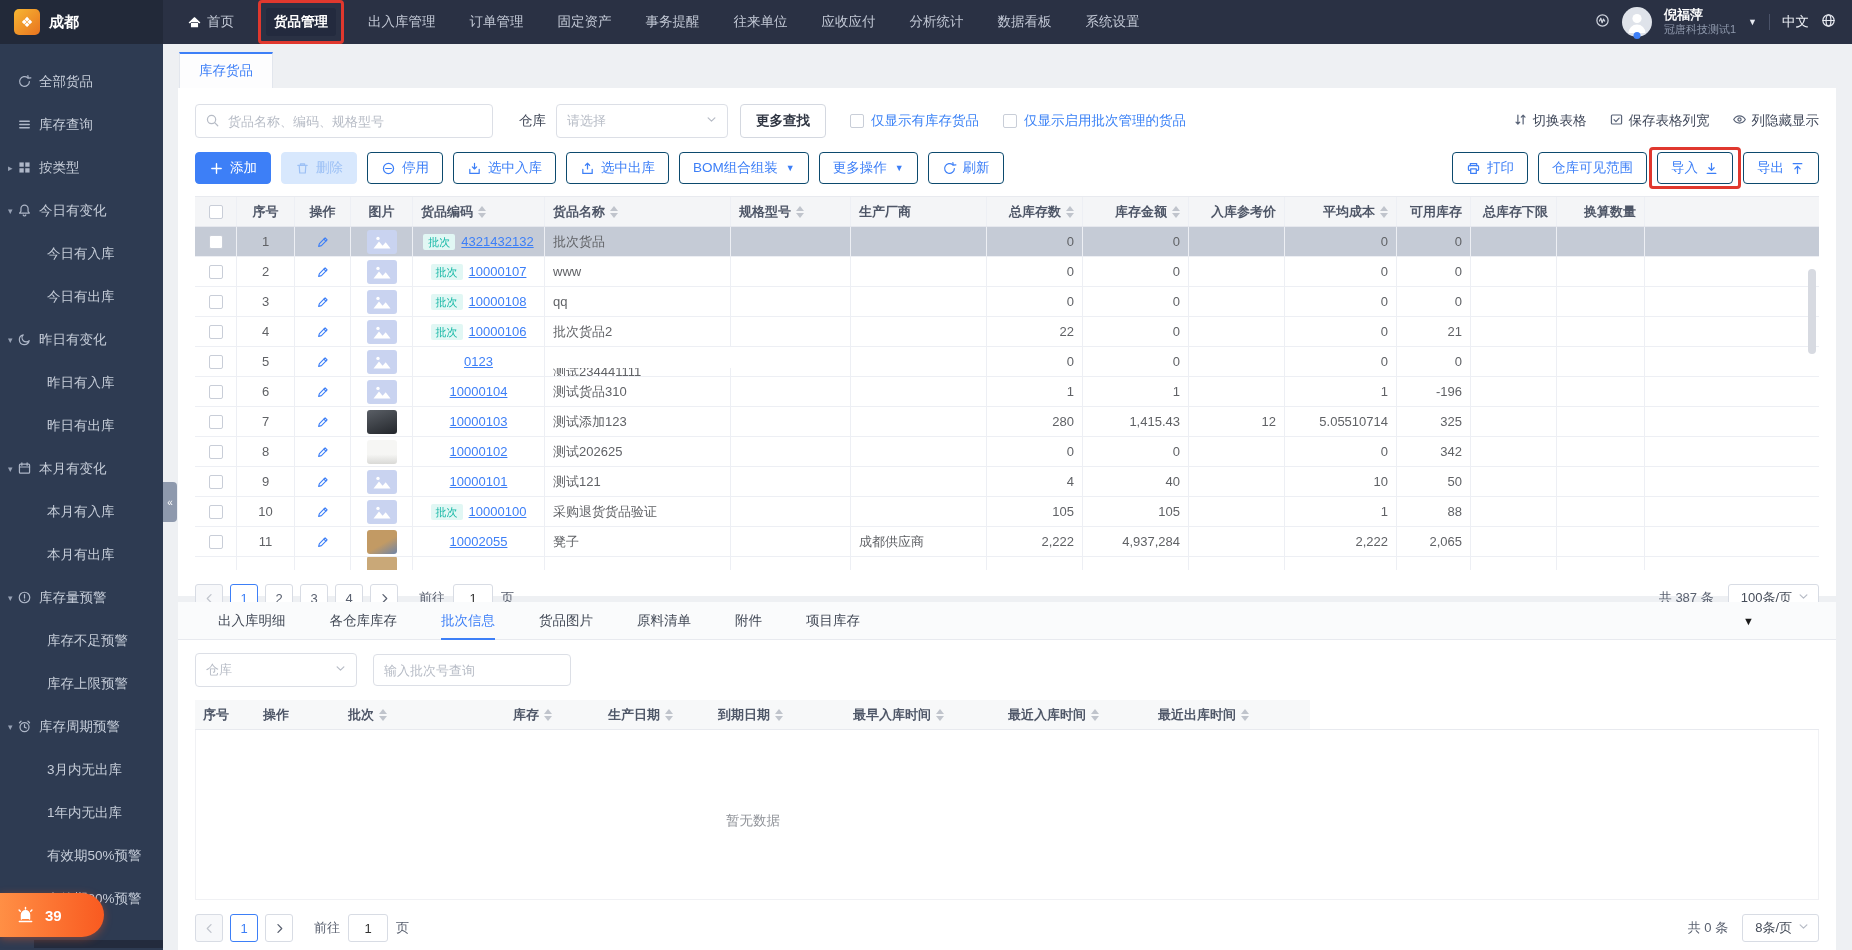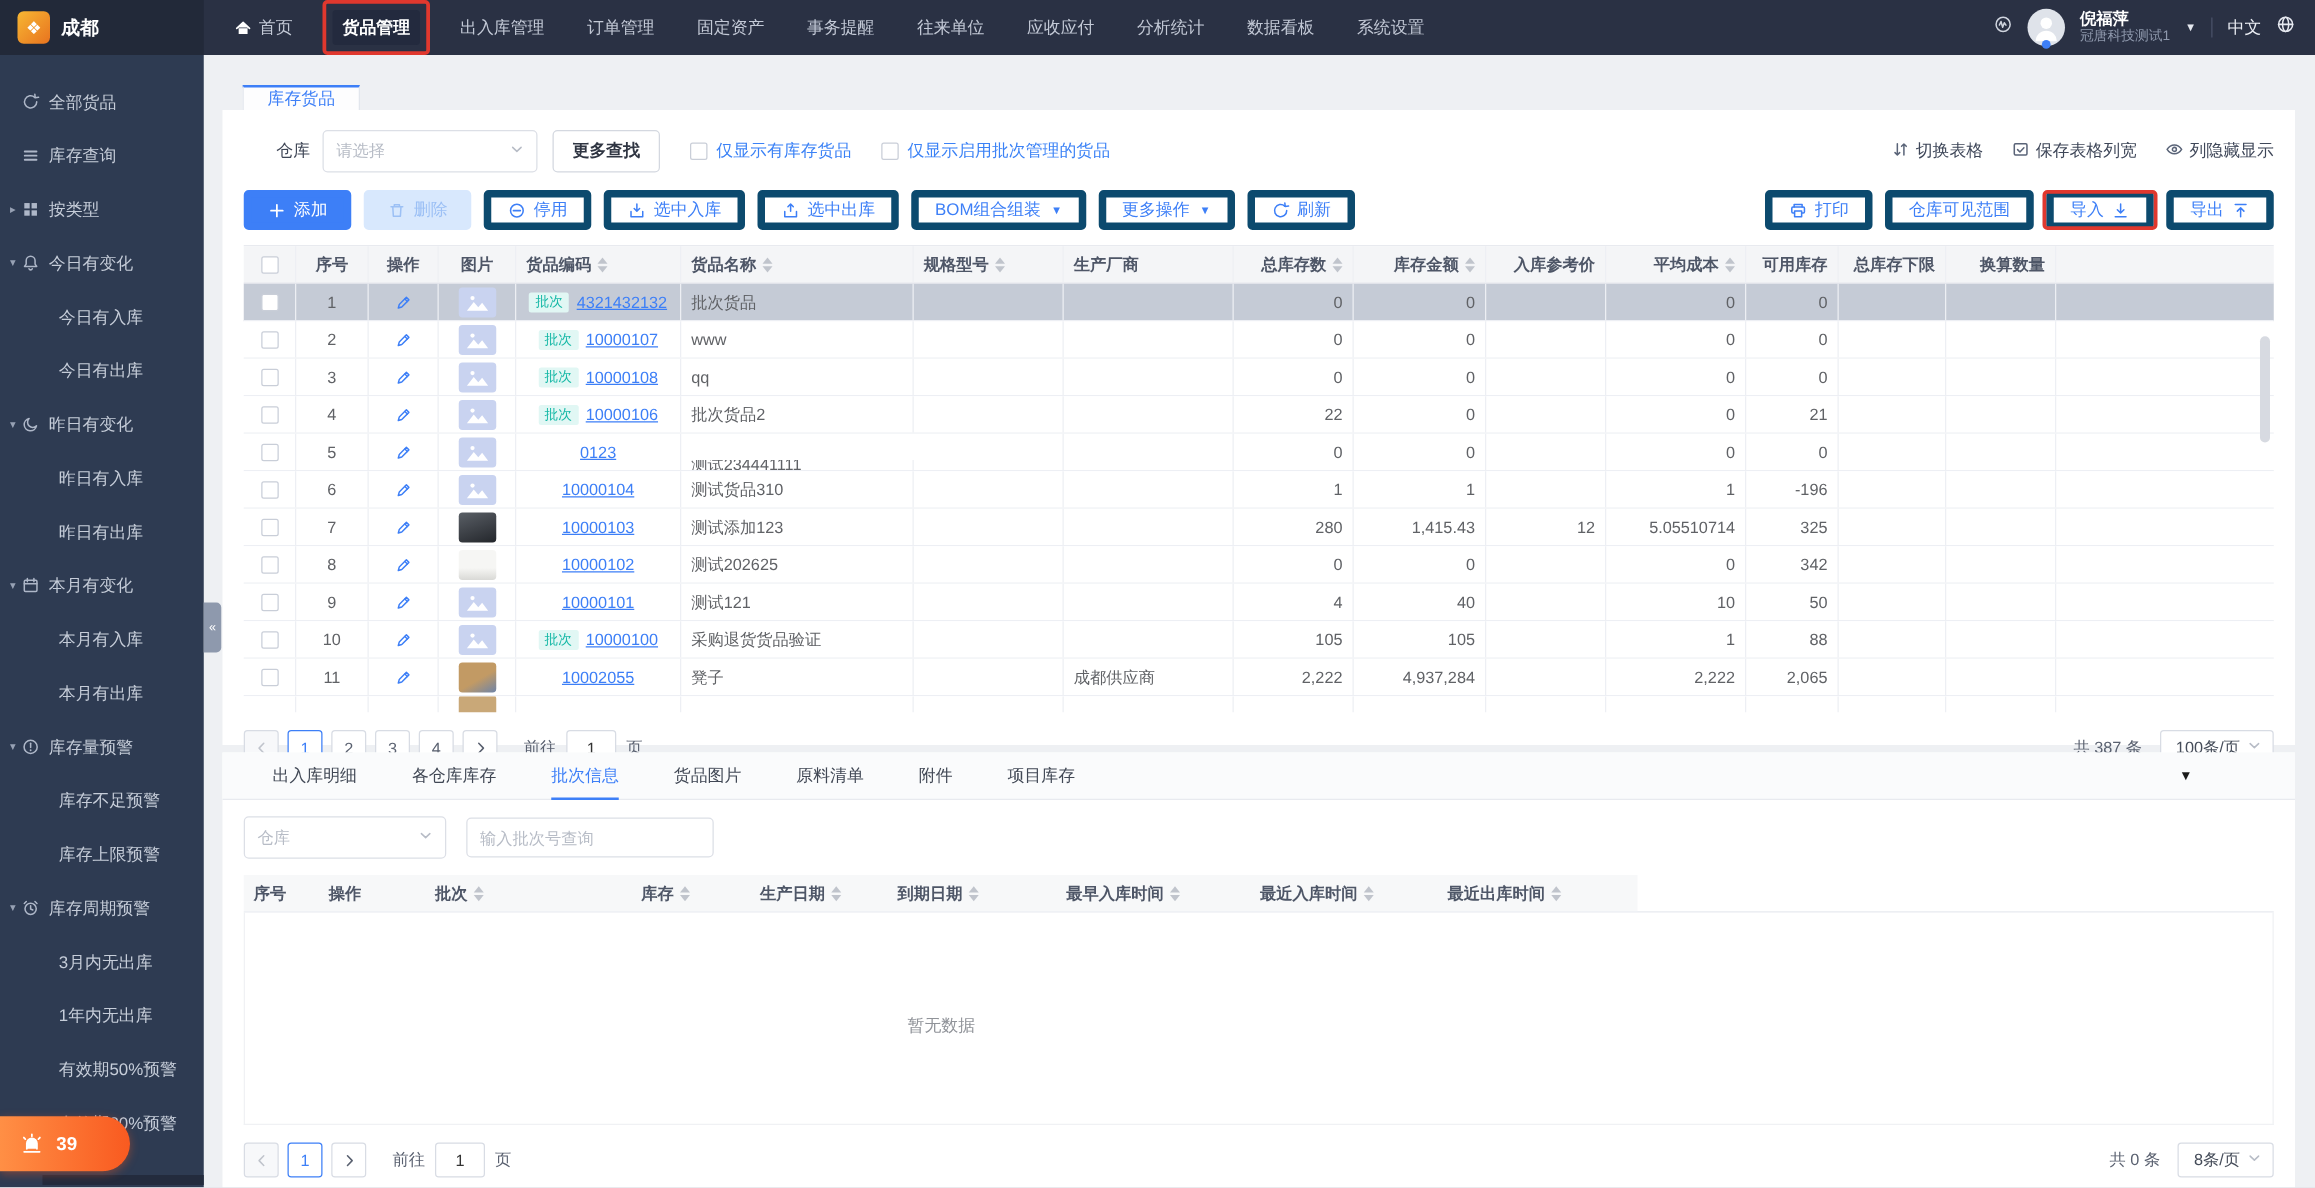--- a/index.html
+++ b/index.html
@@ -42,21 +42,21 @@
   .side-icon { position:absolute; left:17px; color:#aeb7c8; }
   .side-scroll { position:absolute; bottom:2px; left:34px; right:0; height:8px; background:#232b3d; }
   .alert-badge { position:absolute; left:0; top:893px; width:104px; height:44px; z-index:6;
                  background:linear-gradient(90deg,#ff8f45,#f95a20); border-radius:0 22px 22px 0;
                  display:flex; align-items:center; gap:10px; padding-left:16px; color:#fff;
                  font-weight:bold; font-size:15px; box-shadow:0 2px 8px rgba(249,90,32,.4); }
   .collapse-handle { position:absolute; left:163px; top:482px; width:14px; height:40px; background:#8e99ad;
                  color:#fff; border-radius:0 4px 4px 0; display:grid; place-items:center; font-size:10px; z-index:5; }
 
   
-  .tabbar { position:absolute; left:194px; top:52px; height:36px; display:flex;align-items:flex-end; }
+  .tabbar { position:absolute; left:179px; top:52px; height:36px; display:flex; }
   .main-tab { background:#fdfdfe; border:1px solid #e2e6ed; border-top:2px solid #3d7ff7; border-bottom:none;
               color:#3d7ff7; font-size:13.5px; display:flex; align-items:center; padding:0 19px; }
 
   
   .panel { position:absolute; background:#fff; }
   .main-panel { left:178px; top:88px; width:1658px; height:508px; padding:16px 17px 0; }
   .detail-panel { left:178px; top:602px; width:1658px; height:348px; }
 
   
   .filter-row { display:flex; align-items:center; }
@@ -73,21 +73,21 @@
   .more-search { margin-left:12px; height:34px; padding:0 15px; border:1px solid #d4d8e0; border-radius:4px;
             background:#fff; font-size:13.5px; font-weight:bold; color:#2f3542; display:flex; align-items:center; cursor:pointer; }
   .chk-group { display:flex; align-items:center; gap:7px; margin-left:24px; font-size:13.5px; color:#3b82f6; cursor:pointer; }
   .cb { width:14px; height:14px; border:1px solid #c9ced8; border-radius:2px; background:#fff; flex:none; }
   .view-links { margin-left:auto; display:flex; align-items:center; gap:22px; font-size:13.5px; color:#3f4759; }
   .view-link { display:flex; align-items:center; gap:5px; cursor:pointer; }
 
   
   .toolbar-row { display:flex; align-items:center; gap:10px; margin-top:14px; }
   .btn { height:32px; border-radius:4px; font-size:13.5px; display:inline-flex; align-items:center;
-         gap:6px; padding:0 13px; cursor:pointer; position:relative; background:#fff; border:6px solid #0c4a6e; color:#3d7ff7; }
+         gap:6px; padding:0 13px; cursor:pointer; position:relative; background:#fff; border:1px solid #0c4a6e; color:#3d7ff7; }
   .btn-primary { background:#3d7ff7; border-color:#3d7ff7; color:#fff; }
   .btn-disabled { background:#d8e8fd; border-color:#d8e8fd; color:#9cc0f5; cursor:not-allowed; }
   .btn .caret { font-size:9px; margin-left:2px; }
   .right-btns { margin-left:auto; display:flex; align-items:flex-end; gap:10px; }
   .btn.annotated::after { content:''; position:absolute; left:-9px; right:-9px; top:-6px; bottom:-6px;
          border:3px solid #e0382e; border-radius:4px; pointer-events:none; }
 
   
   .table { margin-top:12px; border-top:1px solid #e8eaef; position:relative; }
   .t-head { display:flex; height:30px; background:#f4f5f7; border-bottom:1px solid #e6e8ee; }
@@ -369,20 +369,29 @@
       </span>
     <span>39</span>
   </div>
 
   <div class="tabbar">
     <div class="main-tab">库存货品</div>
   </div>
 
   <section class="panel main-panel">
     <div class="filter-row">
+      <div class="search-box">
+        <span class="s-ic" id="search-ic"><span style="display: inline-flex;">
+              <svg width="15" height="15" viewBox="0 0 16 16" fill="none" stroke="currentColor" stroke-width="1.3" stroke-linecap="round" stroke-linejoin="round">
+                <circle cx="7" cy="7" r="4.4"></circle>
+                <path d="M10.3 10.3 13.6 13.6"></path>
+              </svg>
+            </span></span>
+        <input type="text" placeholder="货品名称、编码、规格型号" style="">
+      </div>
       <span class="wh-label">仓库</span>
       <div class="select wh-select">
         <span>请选择</span>
         <span class="chev" id="chev1"><span style="display: inline-flex;">
               <svg width="15" height="15" viewBox="0 0 16 16" fill="none" stroke="currentColor" stroke-width="1.3" stroke-linecap="round" stroke-linejoin="round">
                 <path d="M4.4 6.3 8 9.7l3.6-3.4"></path>
               </svg>
             </span></span>
       </div>
       <div class="more-search">更多查找</div>

